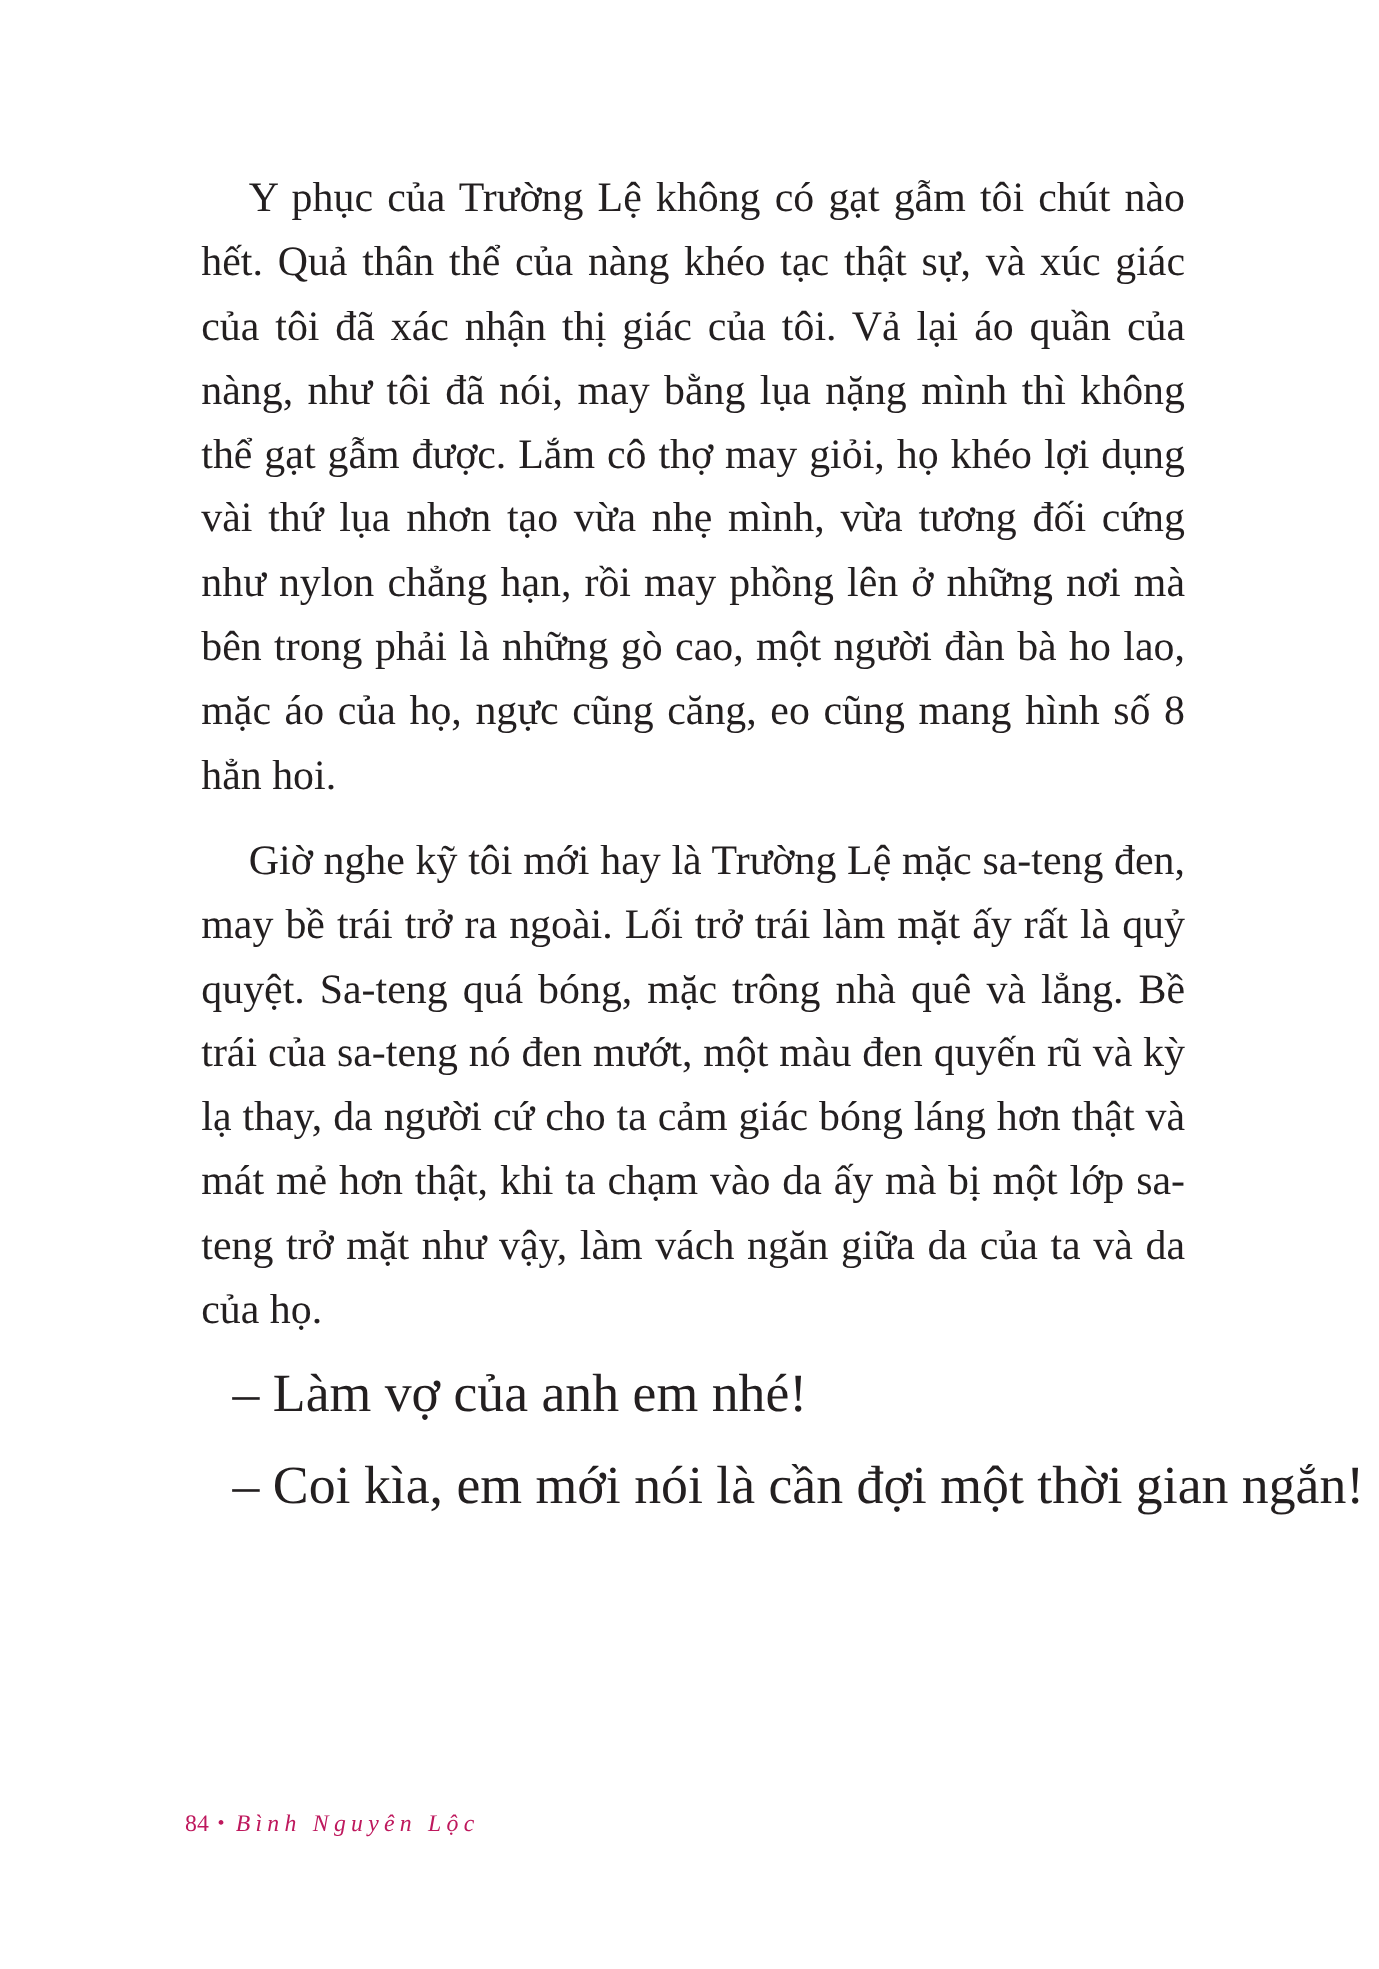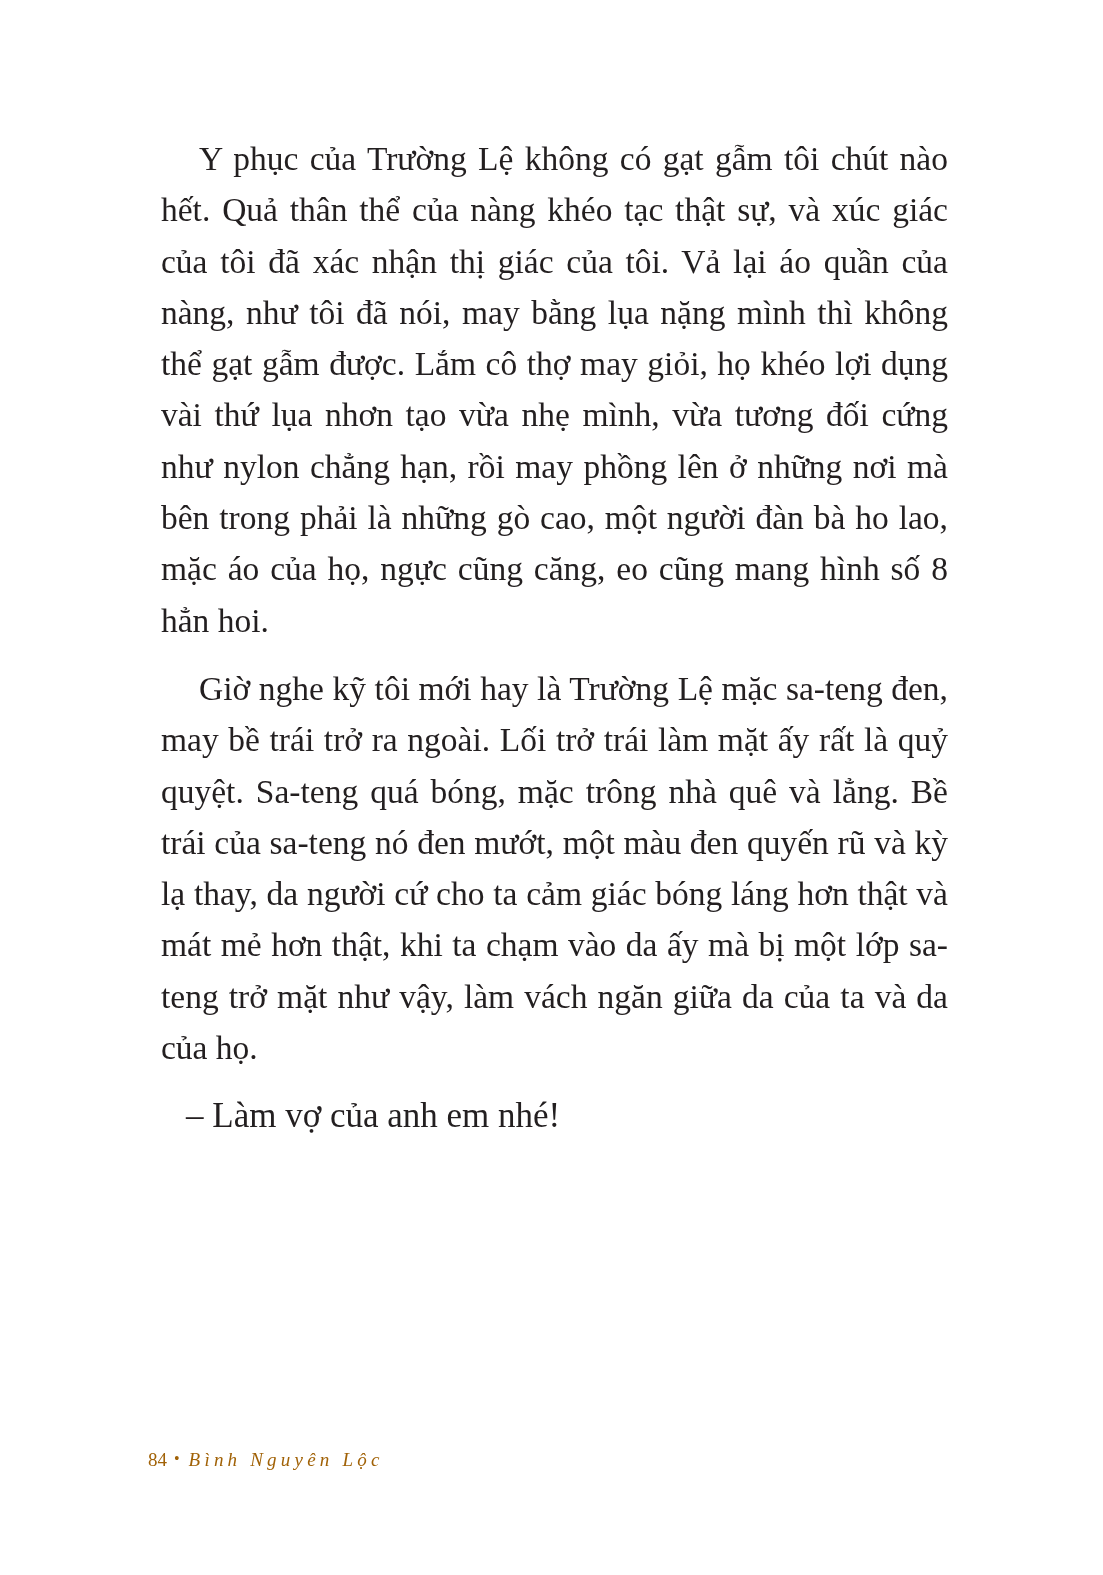--- a/index.html
+++ b/index.html
@@ -25,33 +25,33 @@
       font-size: 33.5px;
       line-height: 51.3px;
       margin: 0 0 17px 0;
       text-align: justify;
       text-align-last: left;
       hyphens: none;
     }
     .para.indent { text-indent: 38px; margin-left: 13px; }
     .para.first { text-indent: 0; }
     .dialogue {
-      font-size: 35px;
+      font-size: 43px;
       line-height: 51.3px;
       margin: 0 0 21px 0;
       padding-left: 38px;
       white-space: nowrap;
     }
     .footer {
       position: absolute;
       left: 148px;
       top: 1446px;
       font-size: 19px;
       line-height: 26px;
-      color: #a16207;
+      color: #be185d;
       white-space: nowrap;
     }
     .footer .num {
       font-family: "Liberation Serif", serif;
       font-style: normal;
     }
     .footer .sep {
       display: inline-block;
       margin: 0 9px 0 7px;
       font-size: 16px;
@@ -62,17 +62,18 @@
       letter-spacing: 4.2px;
     }
   </style>
 </head>
 <body>
 
 <div class="page">
   <p class="para indent">Y phục của Trường Lệ không có gạt gẫm tôi chút nào hết. Quả thân thể của nàng khéo tạc thật sự, và xúc giác của tôi đã xác nhận thị giác của tôi. Vả lại áo quần của nàng, như tôi đã nói, may bằng lụa nặng mình thì không thể gạt gẫm được. Lắm cô thợ may giỏi, họ khéo lợi dụng vài thứ lụa nhơn tạo vừa nhẹ mình, vừa tương đối cứng như nylon chẳng hạn, rồi may phồng lên ở những nơi mà bên trong phải là những gò cao, một người đàn bà ho lao, mặc áo của họ, ngực cũng căng, eo cũng mang hình số 8 hẳn hoi.</p>
   <p class="para indent">Giờ nghe kỹ tôi mới hay là Trường Lệ mặc sa-teng đen, may bề trái trở ra ngoài. Lối trở trái làm mặt ấy rất là quỷ quyệt. Sa-teng quá bóng, mặc trông nhà quê và lẳng. Bề trái của sa-teng nó đen mướt, một màu đen quyến rũ và kỳ lạ thay, da người cứ cho ta cảm giác bóng láng hơn thật và mát mẻ hơn thật, khi ta chạm vào da ấy mà bị một lớp sa-teng trở mặt như vậy, làm vách ngăn giữa da của ta và da của họ.</p>
   <p class="dialogue">– Làm vợ của anh em nhé!</p>
+  <p class="dialogue">– Coi kìa, em mới nói là cần đợi một thời gian ngắn!</p>
 </div>
 
 <div class="footer">
   <span class="num">84</span><span class="sep">•</span><span class="author">Bình Nguyên Lộc</span>
 </div>
 
 </body></html>

